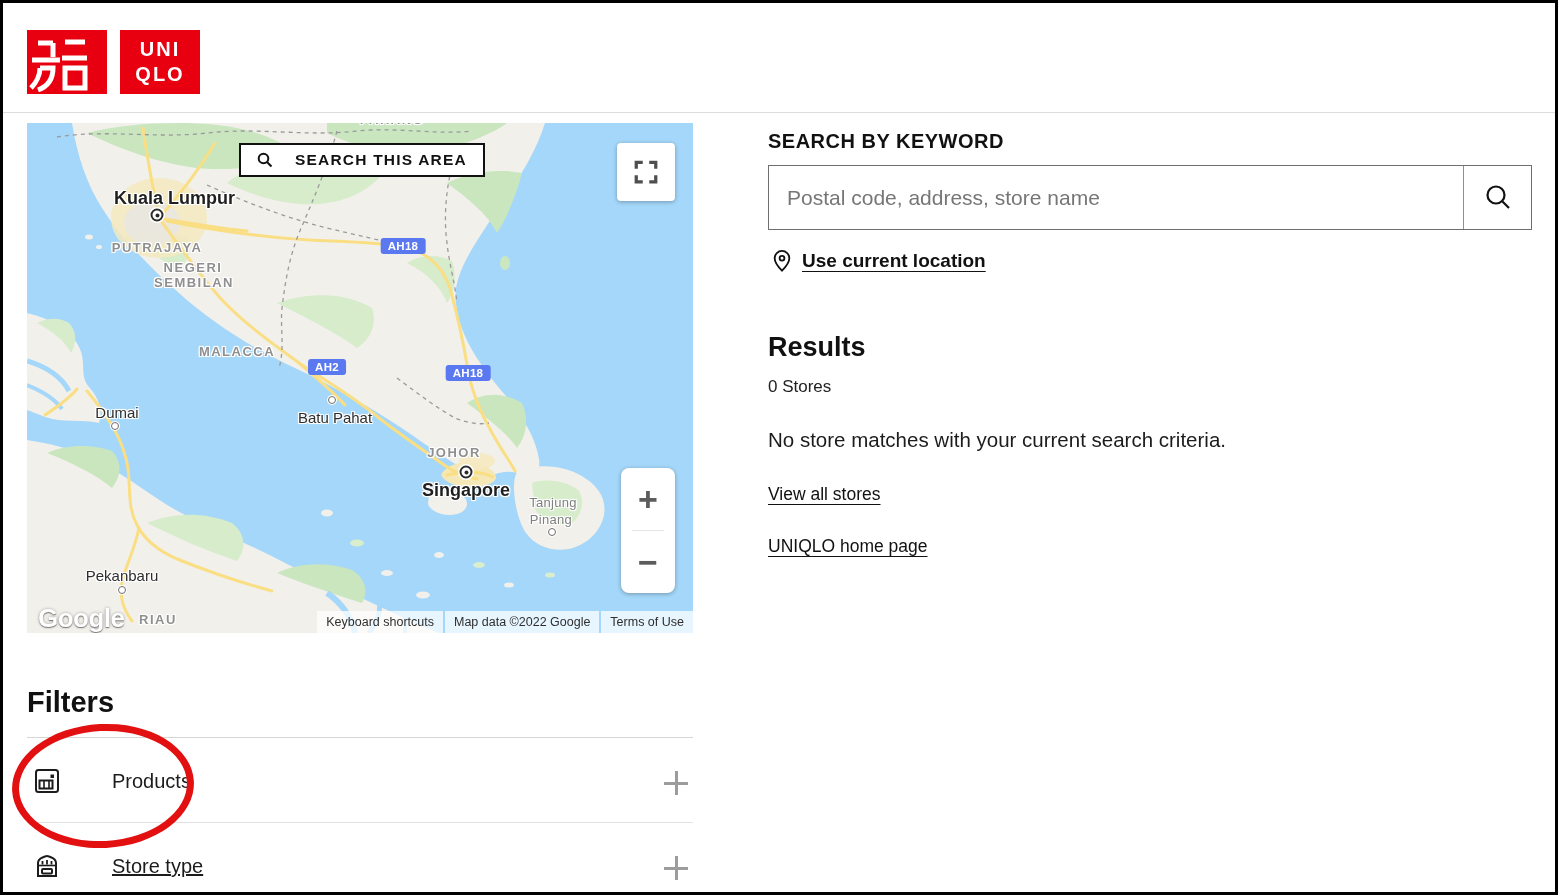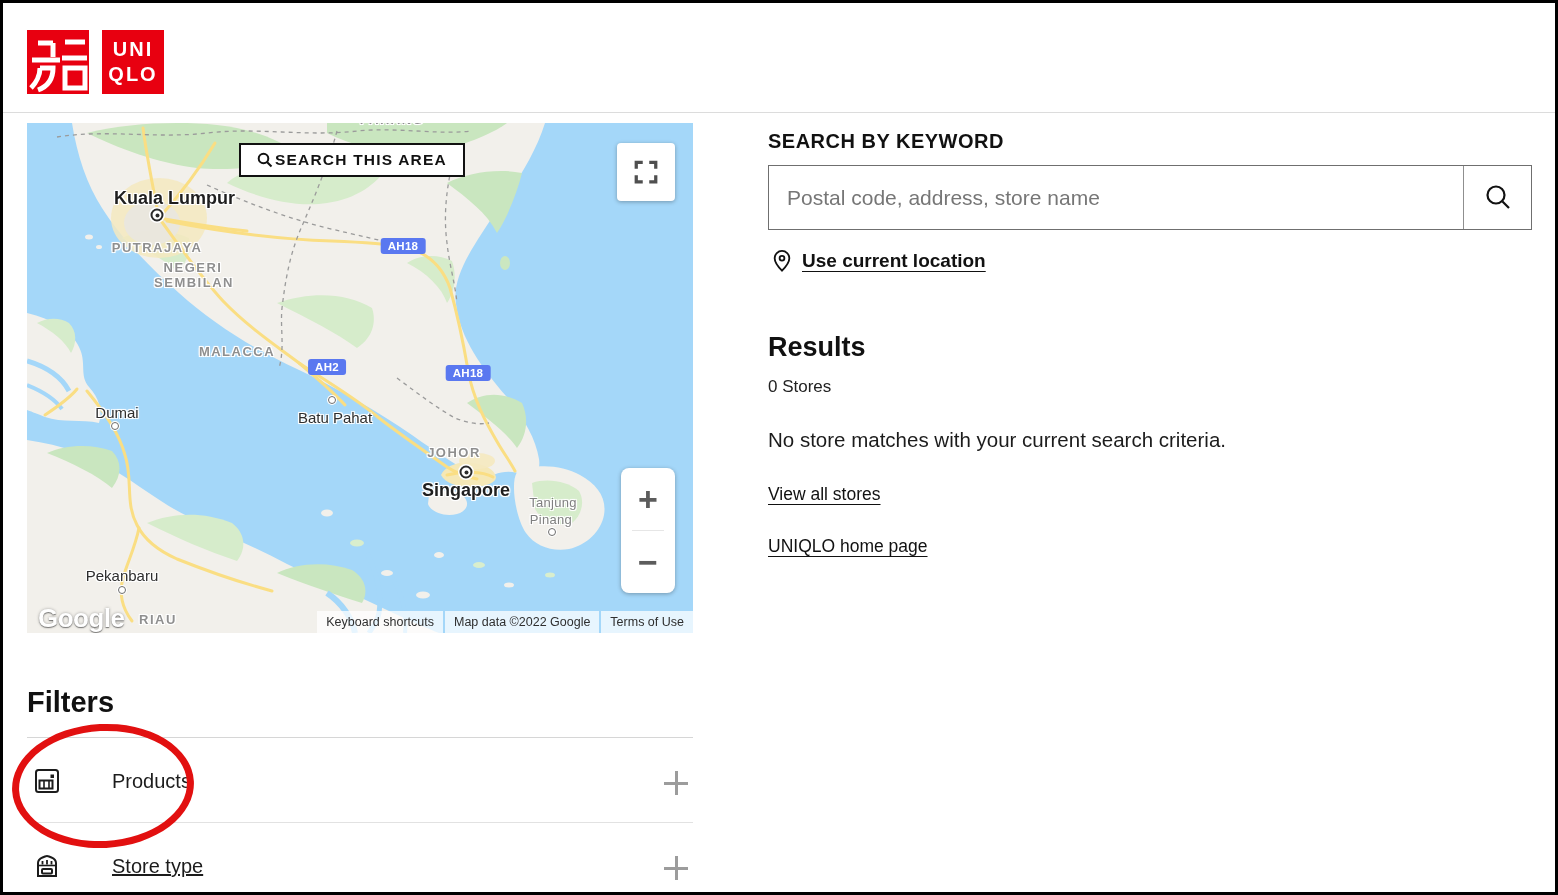--- a/index.html
+++ b/index.html
@@ -3,41 +3,41 @@
 <meta charset="utf-8">
 <style>
   * { box-sizing: border-box; }
   html,body { margin:0; padding:0; background:#fff; }
   body { width:1558px; height:895px; font-family:"Liberation Sans", sans-serif; overflow:hidden; }
   .viewport { position:relative; width:1558px; height:895px; border:3px solid #000; background:#fff; overflow:hidden; }
 
   
   .header { position:absolute; left:0; top:0; width:1552px; height:110px; background:#fff; border-bottom:1px solid #dcdcdc; }
   .logo { position:absolute; left:24px; top:27px; display:flex; gap:13px; cursor:pointer; }
-  .logo-sq { width:62px; height:64px; background:#e80010; color:#fff; }
+  .logo-sq { width:80px; height:64px; background:#e80010; color:#fff; }
   .logo-en { display:flex; flex-direction:column; justify-content:center; align-items:center; font-weight:700; font-size:20px; letter-spacing:2px; line-height:25px; }
 
   
   .map { position:absolute; left:24px; top:120px; width:666px; height:510px; background:#a4d7f9; overflow:hidden; cursor:grab; }
   .map svg.terrain { position:absolute; left:0; top:0; }
   .map-label { position:absolute; transform:translate(-50%,-50%); white-space:nowrap;
     text-shadow:-1px -1px 0 #fff,1px -1px 0 #fff,-1px 1px 0 #fff,1px 1px 0 #fff,0 0 3px #fff; }
   .lbl-major { font-size:17px; font-weight:700; color:#1f1f1f; }
   .lbl-town  { font-size:15px; color:#2e2e2e; }
   .lbl-region{ font-size:13px; font-weight:700; color:#8f8f8f; letter-spacing:1.5px;text-align:right; }
   .lbl-region-sm { font-size:13px; color:#808080; letter-spacing:.3px; text-align:center; line-height:16px; }
   .marker-capital { position:absolute; transform:translate(-50%,-50%); width:13px; height:13px; border:2.5px solid #2b2b2b; border-radius:50%; background:#fff; box-shadow:0 0 0 1.5px #fff; }
   .marker-capital::after { content:""; position:absolute; left:50%; top:50%; transform:translate(-50%,-50%); width:4px; height:4px; border-radius:50%; background:#2b2b2b; }
   .marker-town { position:absolute; transform:translate(-50%,-50%); width:8px; height:8px; border:1.5px solid #6e6e6e; border-radius:50%; background:#fff; box-shadow:0 0 0 1px #fff; }
   .shield { position:absolute; transform:translate(-50%,-50%); background:#5a78f0; color:#fff; font-size:11.5px; font-weight:700; padding:2px 7px; border-radius:3px; letter-spacing:.3px; }
   .google-logo { position:absolute; left:11px; top:468px; font-size:26px; font-weight:700; color:#fff; letter-spacing:-.5px;
     text-shadow:0 1px 1px rgba(70,70,70,.65), 0 0 3px rgba(70,70,70,.45);margin-top:12px; }
 
   .search-area-btn { position:absolute; left:212px; top:20px; height:34px; padding:0 16px; background:#fff; border:2px solid #111;
-    display:flex; align-items:center; gap:2px; font-size:15.5px; font-weight:800; letter-spacing:1.2px; color:#111; cursor:pointer; }
+    display:flex; align-items:center; gap:22px; font-size:15.5px; font-weight:800; letter-spacing:1.2px; color:#111; cursor:pointer; }
   .fullscreen-btn { position:absolute; left:590px; top:20px; width:58px; height:58px; background:#fff; border-radius:4px;
     box-shadow:0 1px 4px rgba(0,0,0,.3); display:flex; align-items:center; justify-content:center; cursor:pointer; }
   .zoom-panel { position:absolute; left:594px; top:345px; width:54px; height:125px; background:#fff; border-radius:8px;
     box-shadow:0 1px 4px rgba(0,0,0,.3); display:flex; flex-direction:column; align-items:stretch; }
   .zoom-btn { flex:1; display:flex; align-items:center; justify-content:center; font-size:34px; font-weight:700; color:#5c5c5c; cursor:pointer; }
   .zoom-divider { height:1px; background:#e6e6e6; margin:0 11px; }
   .map-attribution { position:absolute; right:0; bottom:0; display:flex; gap:2px; }
   .attr-seg { background:rgba(255,255,255,.74); height:22px; display:flex; align-items:center; padding:0 9px; font-size:12.5px; color:#2f2f2f; }
 
   

